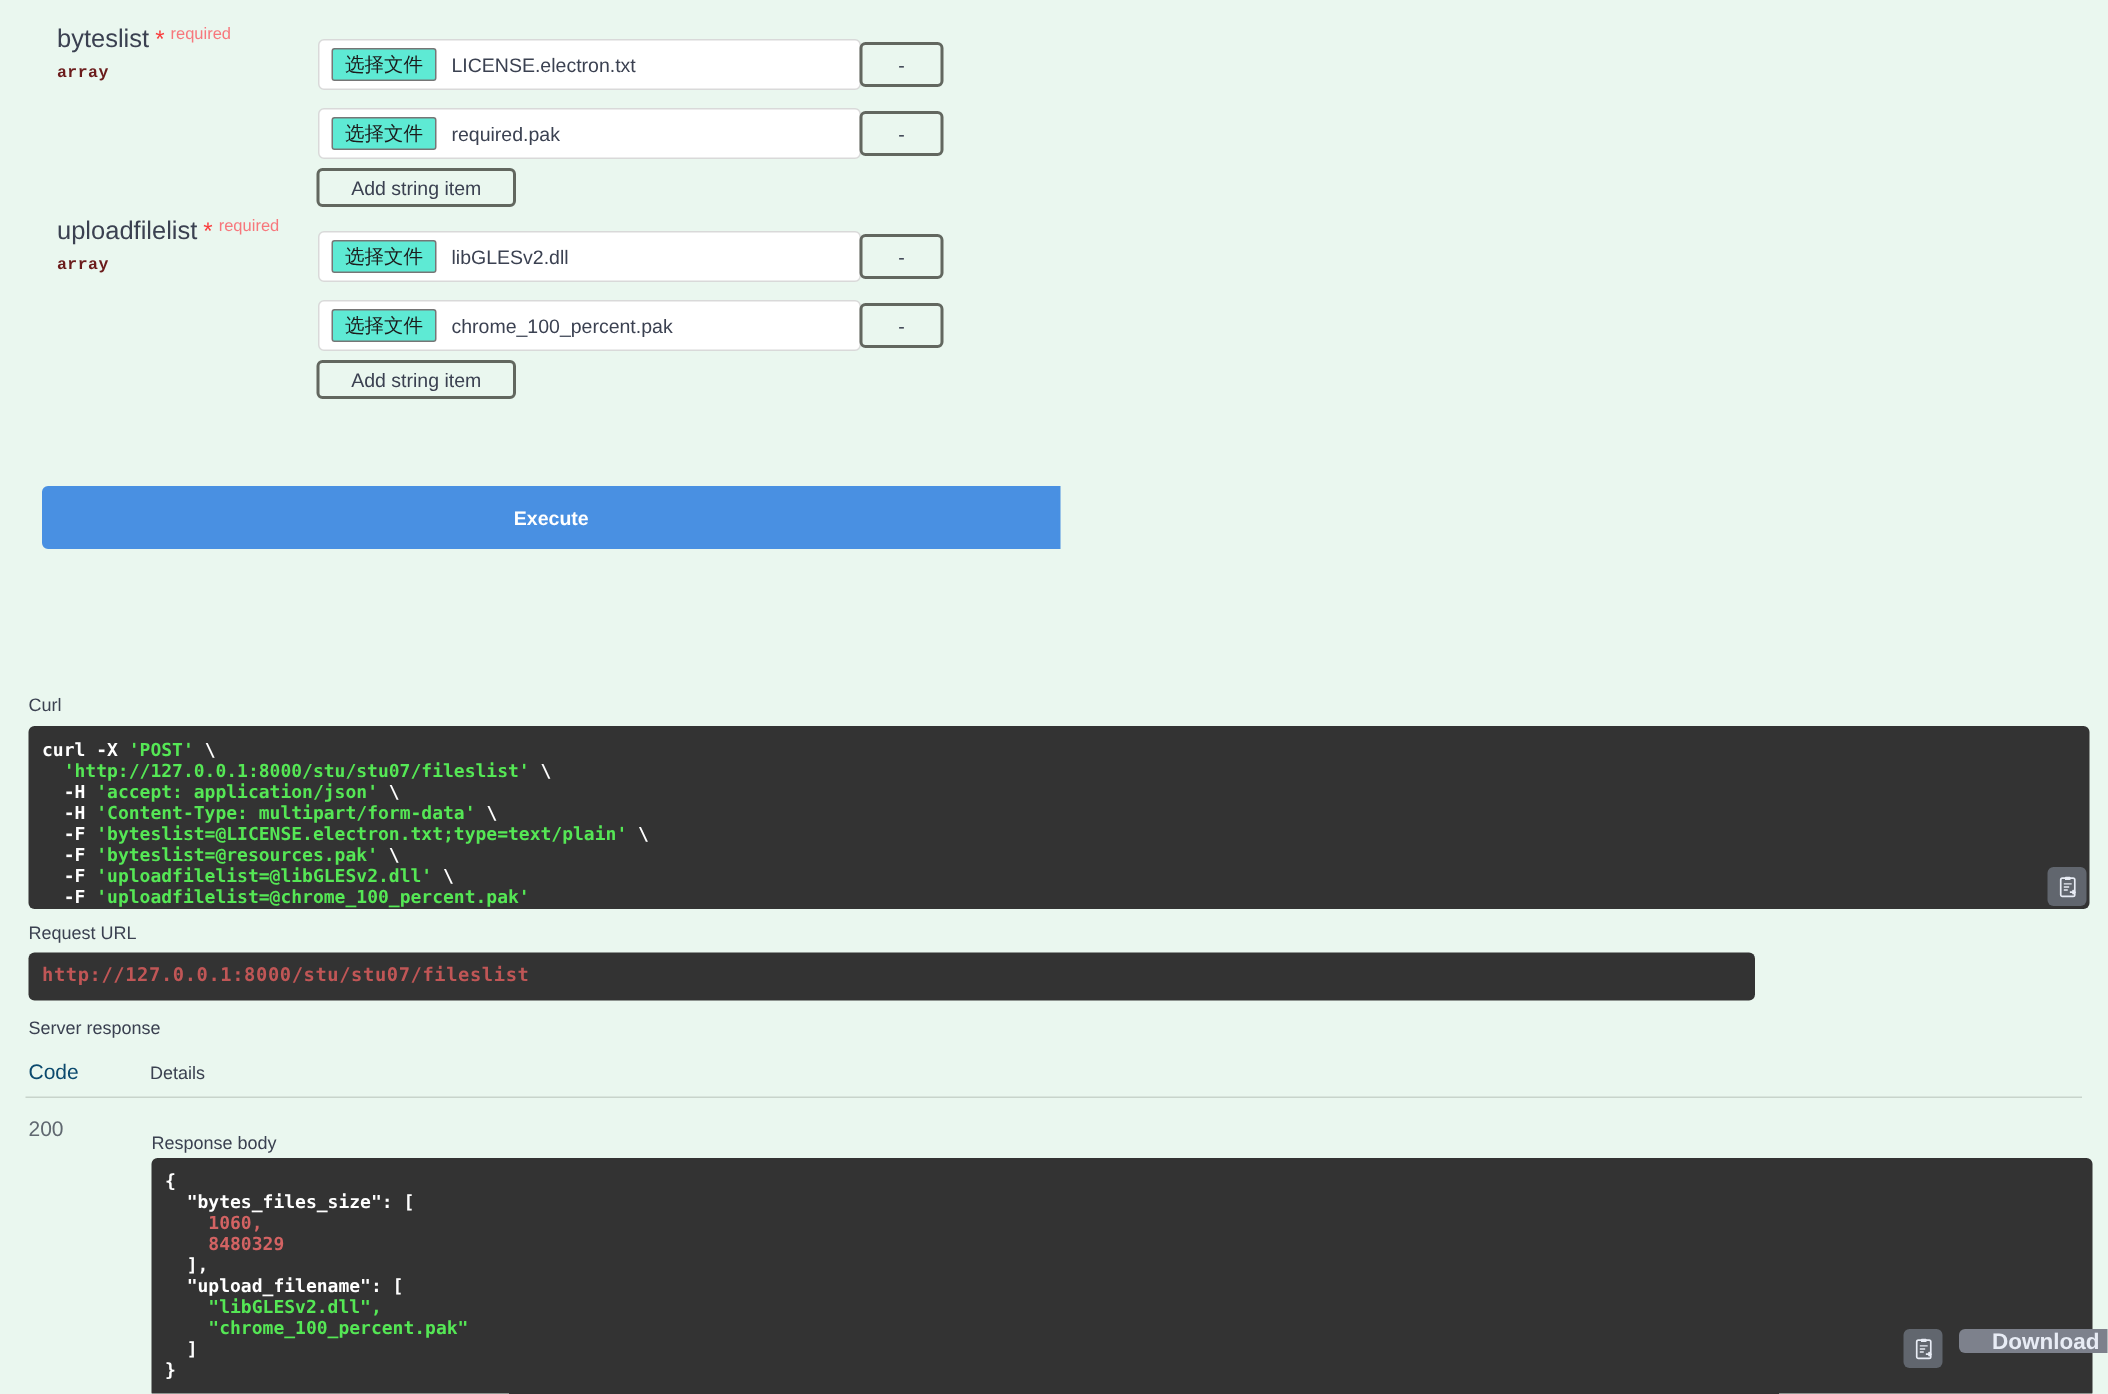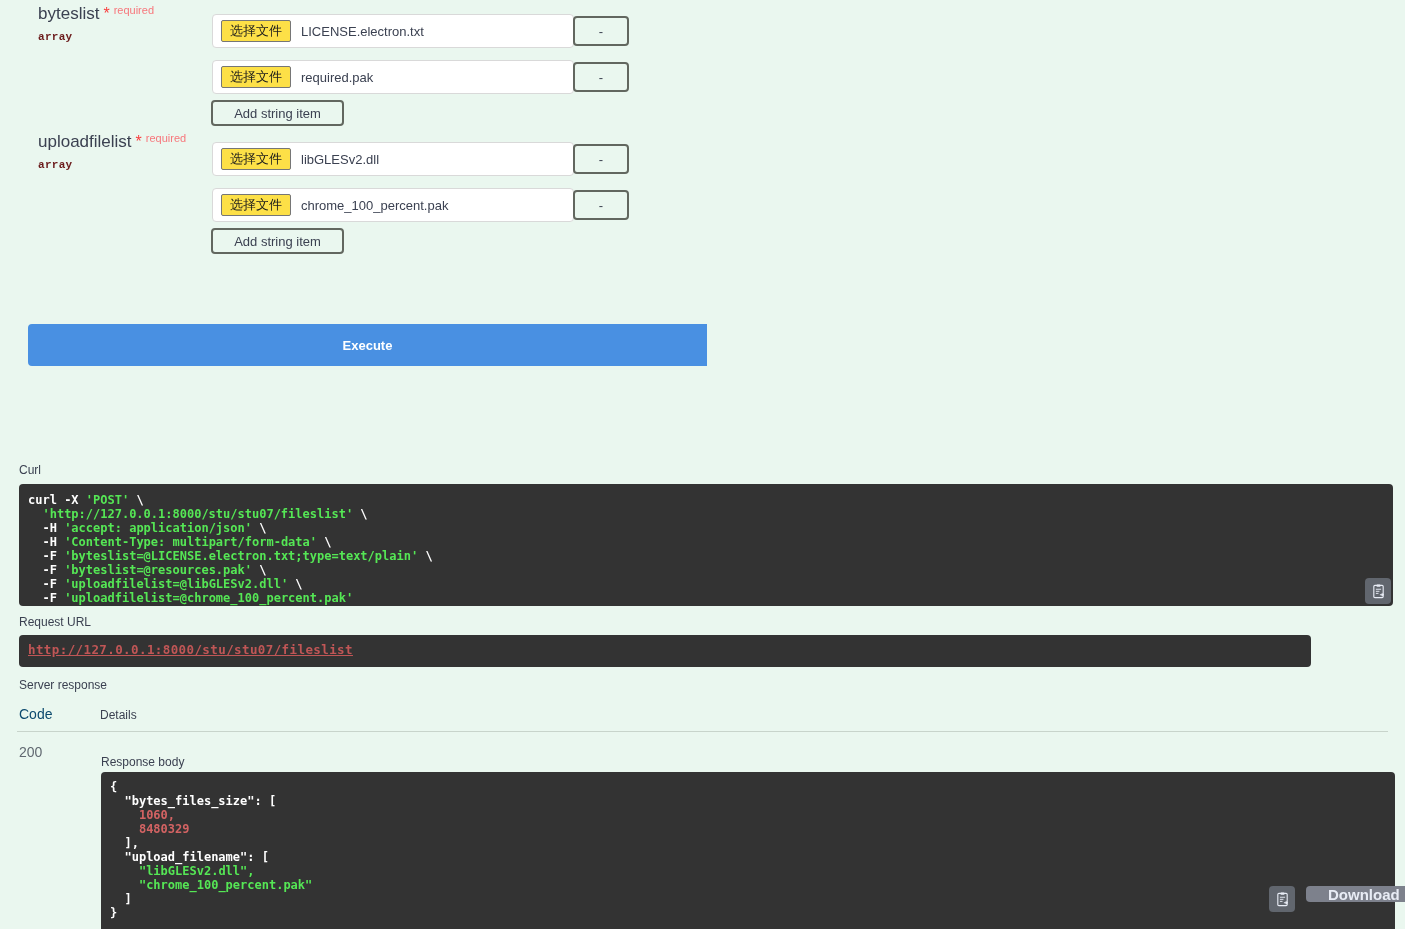--- a/index.html
+++ b/index.html
@@ -7,21 +7,21 @@
     margin: 0; padding: 0;
     width: 1405px; height: 929px;
     overflow: hidden;
     background: #eaf7ef;
     font-family: "Liberation Sans", sans-serif;
   }
   .page { position: relative; width: 1405px; height: 929px; background: #eaf7ef; }
 
   
   .params {
-    position: absolute; left: 0; top: 0; width: 1405px; height: 383px;
+    position: absolute; left: 0; top: 12px; width: 1405px; height: 383px;
     background: #eaf7ef;
   }
 
   .param-label-wrap { position: absolute; }
   .param-name {
     font-size: 17px; color: #3b4151; font-weight: 400;
     font-family: "Liberation Sans", sans-serif;
     white-space: nowrap;
   }
   .param-star { color: #f93e3e; font-size: 16px; padding-left: 4px; }
@@ -42,21 +42,21 @@
     height: 34px; width: 362px;
     background: #fff;
     border: 1px solid #d9d9d9;
     border-radius: 4px;
     display: flex; align-items: center;
     padding-left: 8px;
   }
   .file-btn {
     display: inline-flex; align-items: center; justify-content: center;
     height: 22px; padding: 0 8px;
-    background: #fde047;
+    background: #5eead4;
     border: 1px solid #767676;
     border-radius: 2px;
     font-size: 13px; color: #1c1c1c;
     font-family: "DejaVu Sans", sans-serif;
     white-space: nowrap;
   }
   .file-name {
     font-size: 13px; color: #3b4151;
     padding-left: 10px; white-space: nowrap;
     font-family: "Liberation Sans", sans-serif;
@@ -137,26 +137,25 @@
   }
   .curl-block {
     left: 19px; top: 484px; width: 1374px; height: 122px;
     padding: 9px 0 12px 9px;
   }
   .c-cmd  { color: #ffffff; }
   .c-str  { color: #55e755; }
   .c-flag { color: #ffffff; }
 
   .url-block {
-    left: 19px; top: 635px; width: 1292px; height: 32px;
+    left: 19px; top: 635px; width: 1151px; height: 32px;
     padding: 8px 0 0 9px;
     color: #c05656;
     font-size: 12.5px;
     letter-spacing: 0.4px;
-    text-decoration: underline;
   }
 
   .divider {
     position: absolute; left: 17px; top: 731px; width: 1371px; height: 1px;
     background: #c8d4cb;
   }
   .code-col {
     position: absolute; left: 19px; top: 706px;
     font-size: 14px; color: #0c4a6e;
     font-family: "Liberation Sans", sans-serif;

